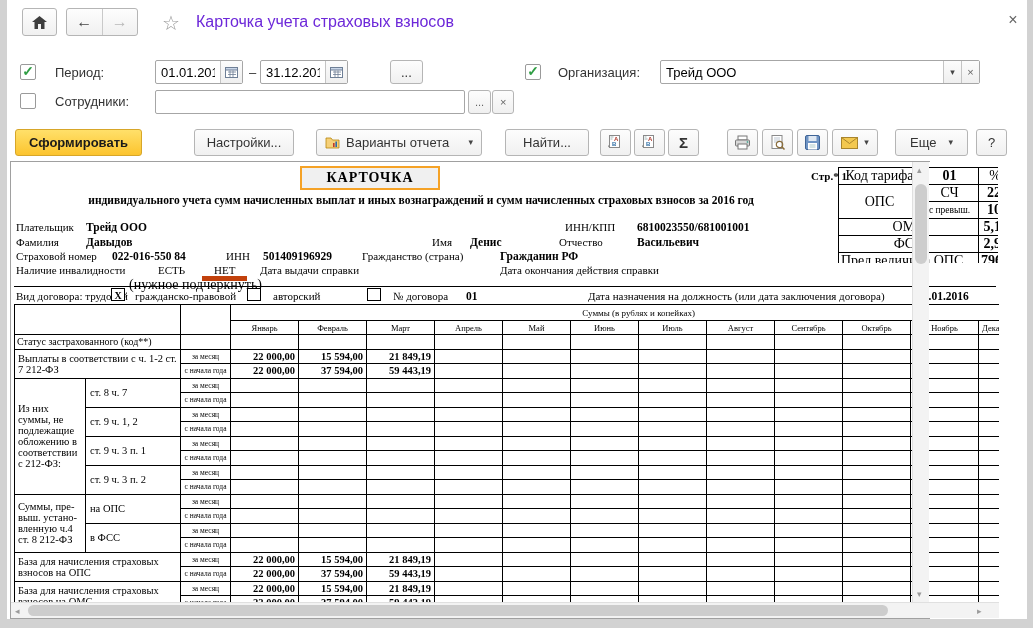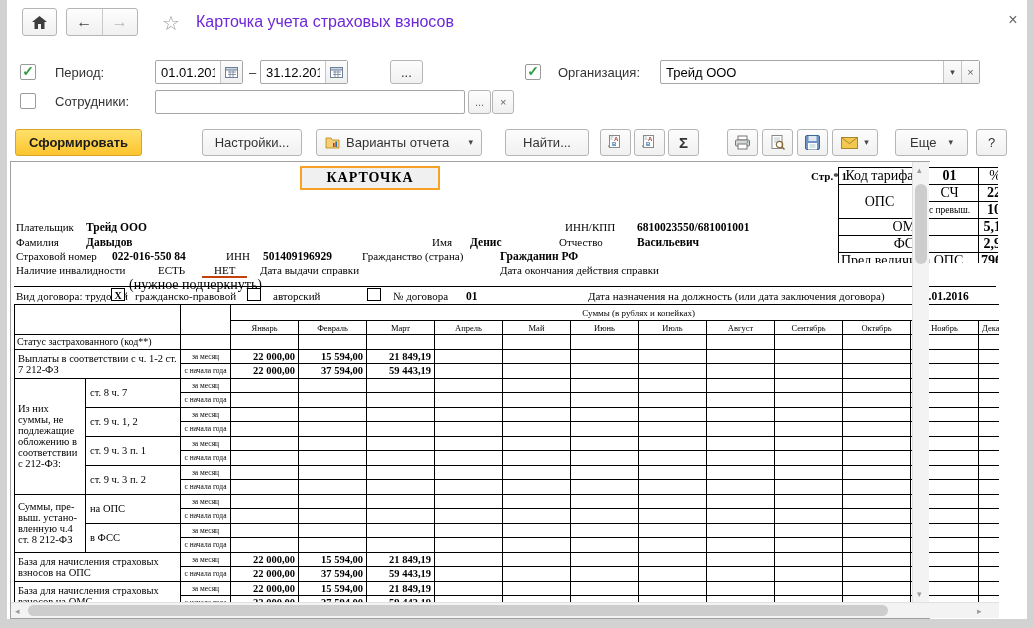--- a/index.html
+++ b/index.html
@@ -38,21 +38,21 @@
   
   .report-box{left:10px;top:161px;width:920px;height:458px;border:1px solid #a0a0a0;background:#fff}
   .report-content{position:absolute;left:0;top:0;width:988px;height:440px;overflow:hidden;background:#fff;font-family:"Liberation Serif",serif;color:#000}
   .card-title{left:289px;top:4px;width:140px;height:24px;border:2px solid #f5a226;background:#f0f0f0;display:flex;align-items:center;justify-content:center;font-weight:bold;font-size:14px;letter-spacing:1px}
   .page-num{left:800px;top:8px;font-weight:bold;font-size:11px}
   .subtitle{left:4px;top:32px;width:812px;text-align:center;font-weight:bold;font-size:11.5px}
   .iline{position:absolute;font-size:11px;white-space:nowrap}
   .iline b{font-size:11.5px}
   .u-note{font-size:14px}
   .nounder{padding:0 10px}
-  .underlined{border-bottom:2px solid #c2410c;padding:0 12px}
+  .underlined{border-bottom:5px solid #c2410c;padding:0 12px}
   .hrule{position:absolute;height:0;border-top:1px solid #000}
   .chkbox{position:absolute;width:14px;height:13px;border:1px solid #000;text-align:center;font-size:10px;font-weight:bold;line-height:13px;background:#fff}
   
   .tariff-wrap{left:827px;top:5px;width:160px;height:96px;overflow:hidden}
   .tariff{border-collapse:collapse;table-layout:fixed;width:180px;font-family:"Liberation Serif",serif}
   .tariff td{border:1px solid #000;height:13px;font-size:14px;padding:0 2px;overflow:hidden;white-space:nowrap}
   .tariff .tc{text-align:center}
   .tariff .tv{text-align:right;font-weight:bold;padding-right:17px}
   .tariff .tsmall{font-size:9.5px;text-align:center}
   
@@ -149,21 +149,21 @@
 
 <div class="abs cb" style="left:20px;top:93px"></div>
 <div class="abs flabel" style="left:55px;top:94px">Сотрудники:</div>
 <div class="abs field" style="left:155px;top:90px;width:310px">
   <input value="" style="">
 </div>
 <div class="abs dots-btn" style="left:468px;top:90px;padding:0 6px;font-size:11px;color:#666">...</div>
 <div class="abs dots-btn" style="left:492px;top:90px;padding:0 7px;font-size:11px;color:#666">×</div>
 
 <button class="abs btn btn-yellow" style="left:15px;top:129px;width:127px">Сформировать</button>
-<button class="abs btn" style="left:202px;top:129px;width:100px">Настройки...</button>
+<button class="abs btn" style="left:194px;top:129px;width:100px">Настройки...</button>
 <button class="abs btn" style="left:316px;top:129px;width:166px;justify-content:flex-start;padding:0 8px">
   <span>
       <svg width="15" height="13" viewBox="0 0 15 13">
         <path d="M1 2 h5 l1.5 2 H14 v8 H1 Z" fill="#f6d078" stroke="#b8860b" stroke-width="0.8"></path>
         <rect x="8" y="7" width="1.6" height="4" fill="#c0392b"></rect>
         <rect x="10.4" y="5.5" width="1.6" height="5.5" fill="#2e6da4"></rect>
       </svg>
     </span>
   <span>Варианты отчета</span>
   <span class="caret" style="margin-left:auto">▾</span>
@@ -278,20 +278,21 @@
               <td class="tv">796 т</td>
             </tr>
         <tr>
               <td colspan="2">Пред.величина ФСС</td>
               <td class="tv">718 т</td>
             </tr>
       </tbody>
         </table>
     </div>
 
+    <div class="abs subtitle">индивидуального учета сумм начисленных выплат и иных вознаграждений и сумм начисленных страховых взносов за 2016 год</div>
 
     <div class="iline" style="left:5px;top:59px">
       <span>Плательщик</span>
       <b style="position:absolute;left:70px">Трейд ООО</b>
     </div>
     <div class="iline" style="left:554px;top:59px">
       <span>ИНН/КПП</span>
       <b style="position:absolute;left:72px">6810023550/681001001</b>
     </div>
     <div class="iline" style="left:5px;top:74px">

